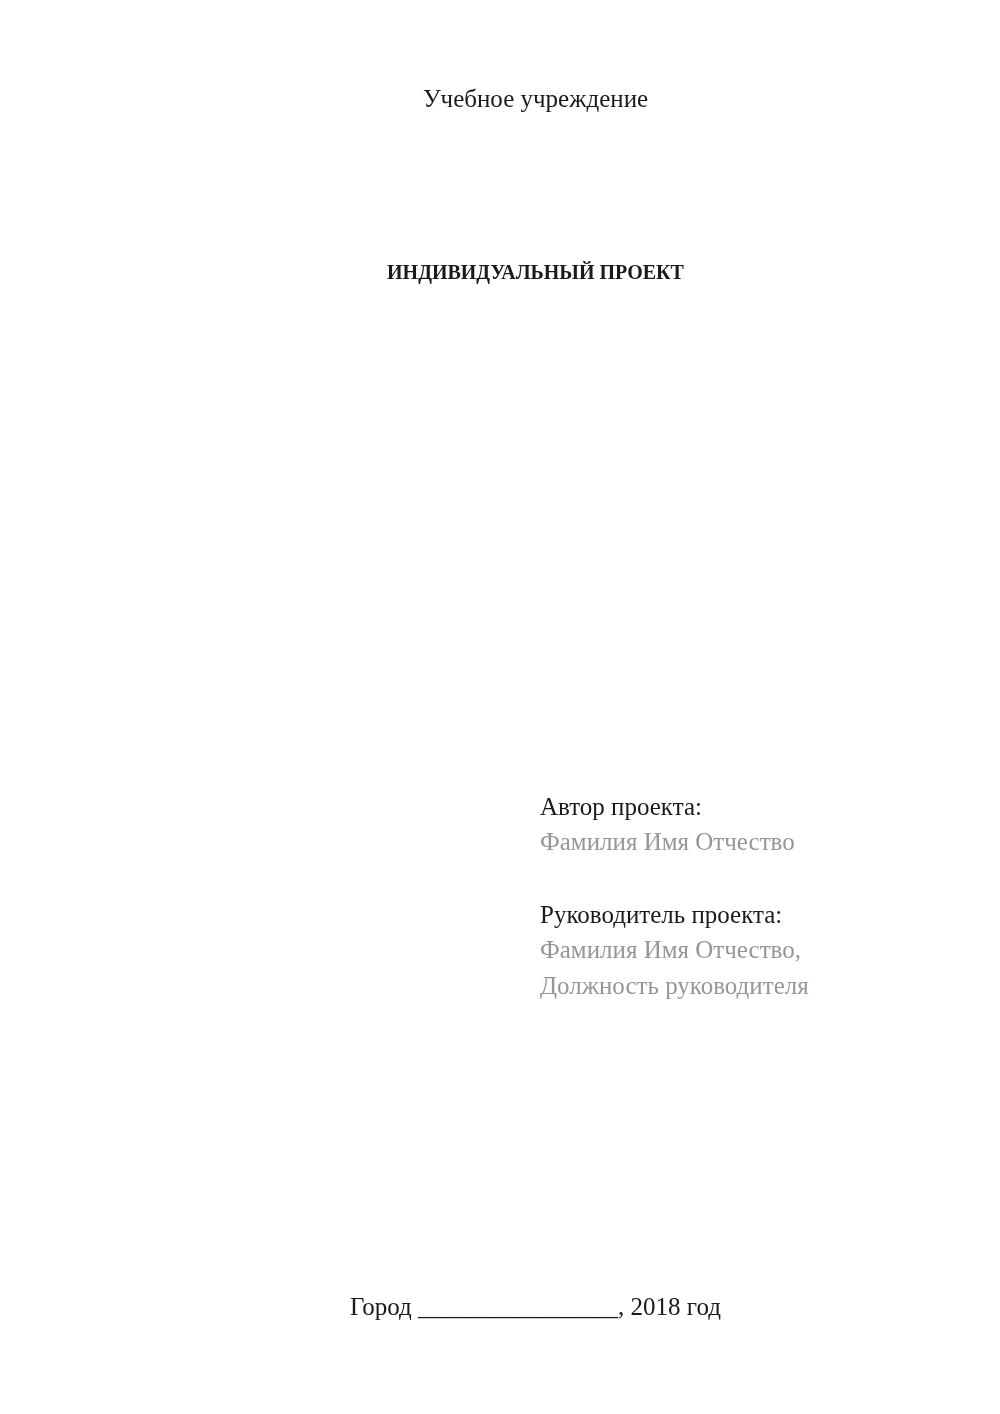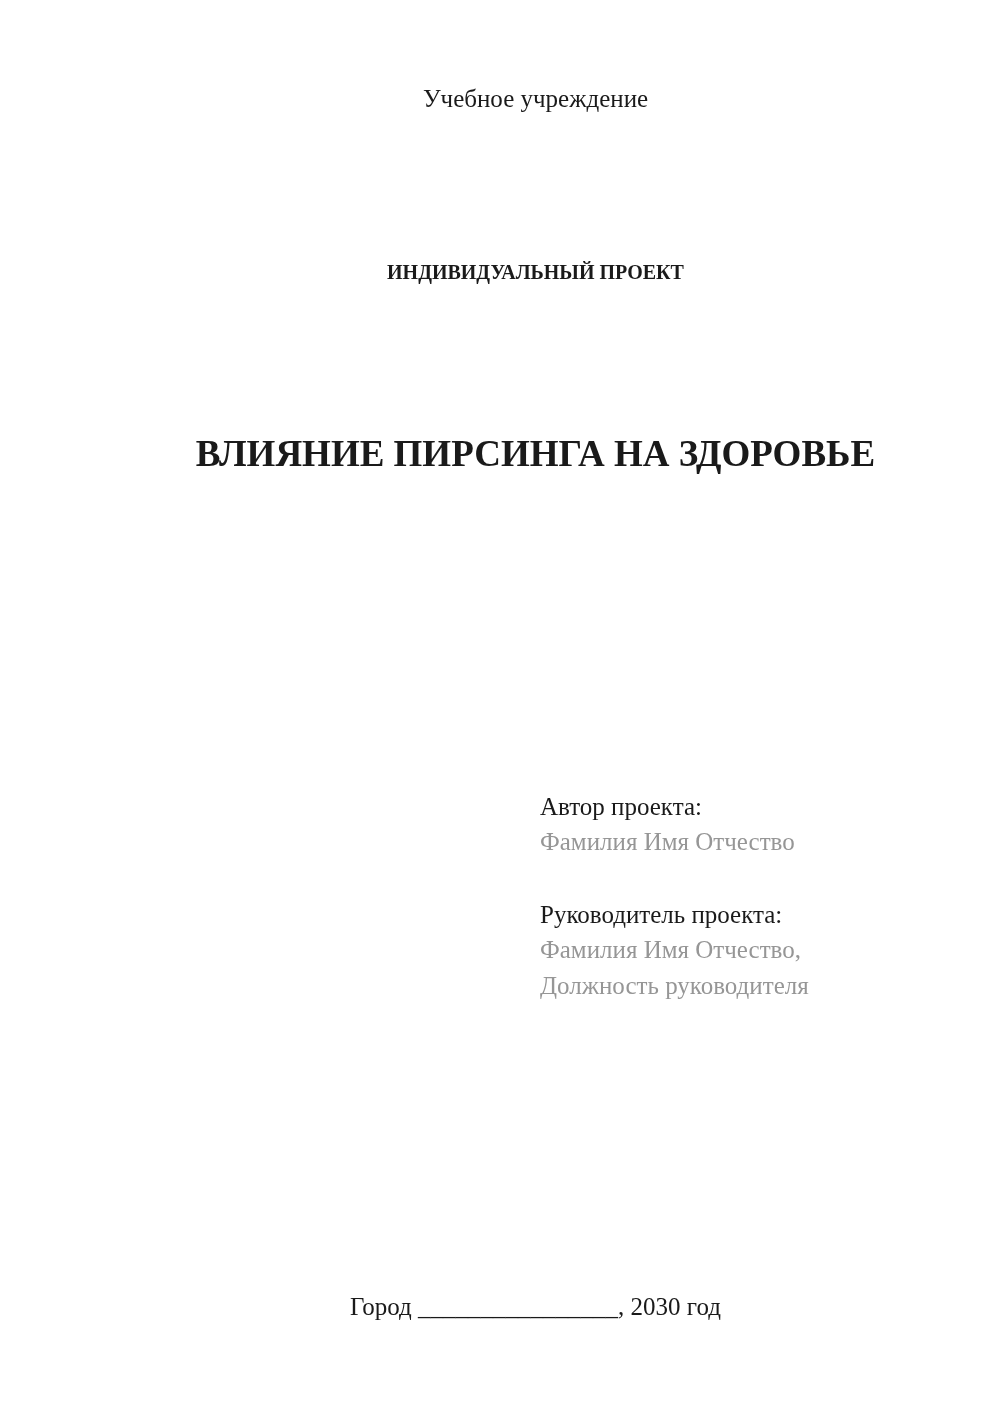--- a/index.html
+++ b/index.html
@@ -73,27 +73,26 @@
 </head>
 <body>
 
 <div class="page">
 
   <div class="centered institution">Учебное учреждение</div>
 
   <div class="centered project-type">ИНДИВИДУАЛЬНЫЙ ПРОЕКТ</div>
 
   <div class="centered main-title">
-    <div>ВЛИЯНИЕ ПИРСИНГА НА ЗДОРОВЬЕ</div>
   </div>
 
   <div class="credits">
     <div class="label">Автор проекта:</div>
     <div class="value">Фамилия Имя Отчество</div>
 
     <div class="label supervisor-label">Руководитель проекта:</div>
     <div class="value">Фамилия Имя Отчество,</div>
     <div class="value">Должность руководителя</div>
   </div>
 
-  <div class="centered footer-line">Город ________________, 2030 год</div>
+  <div class="centered footer-line">Город ________________, 2018 год</div>
 
 </div>
 
 </body></html>

